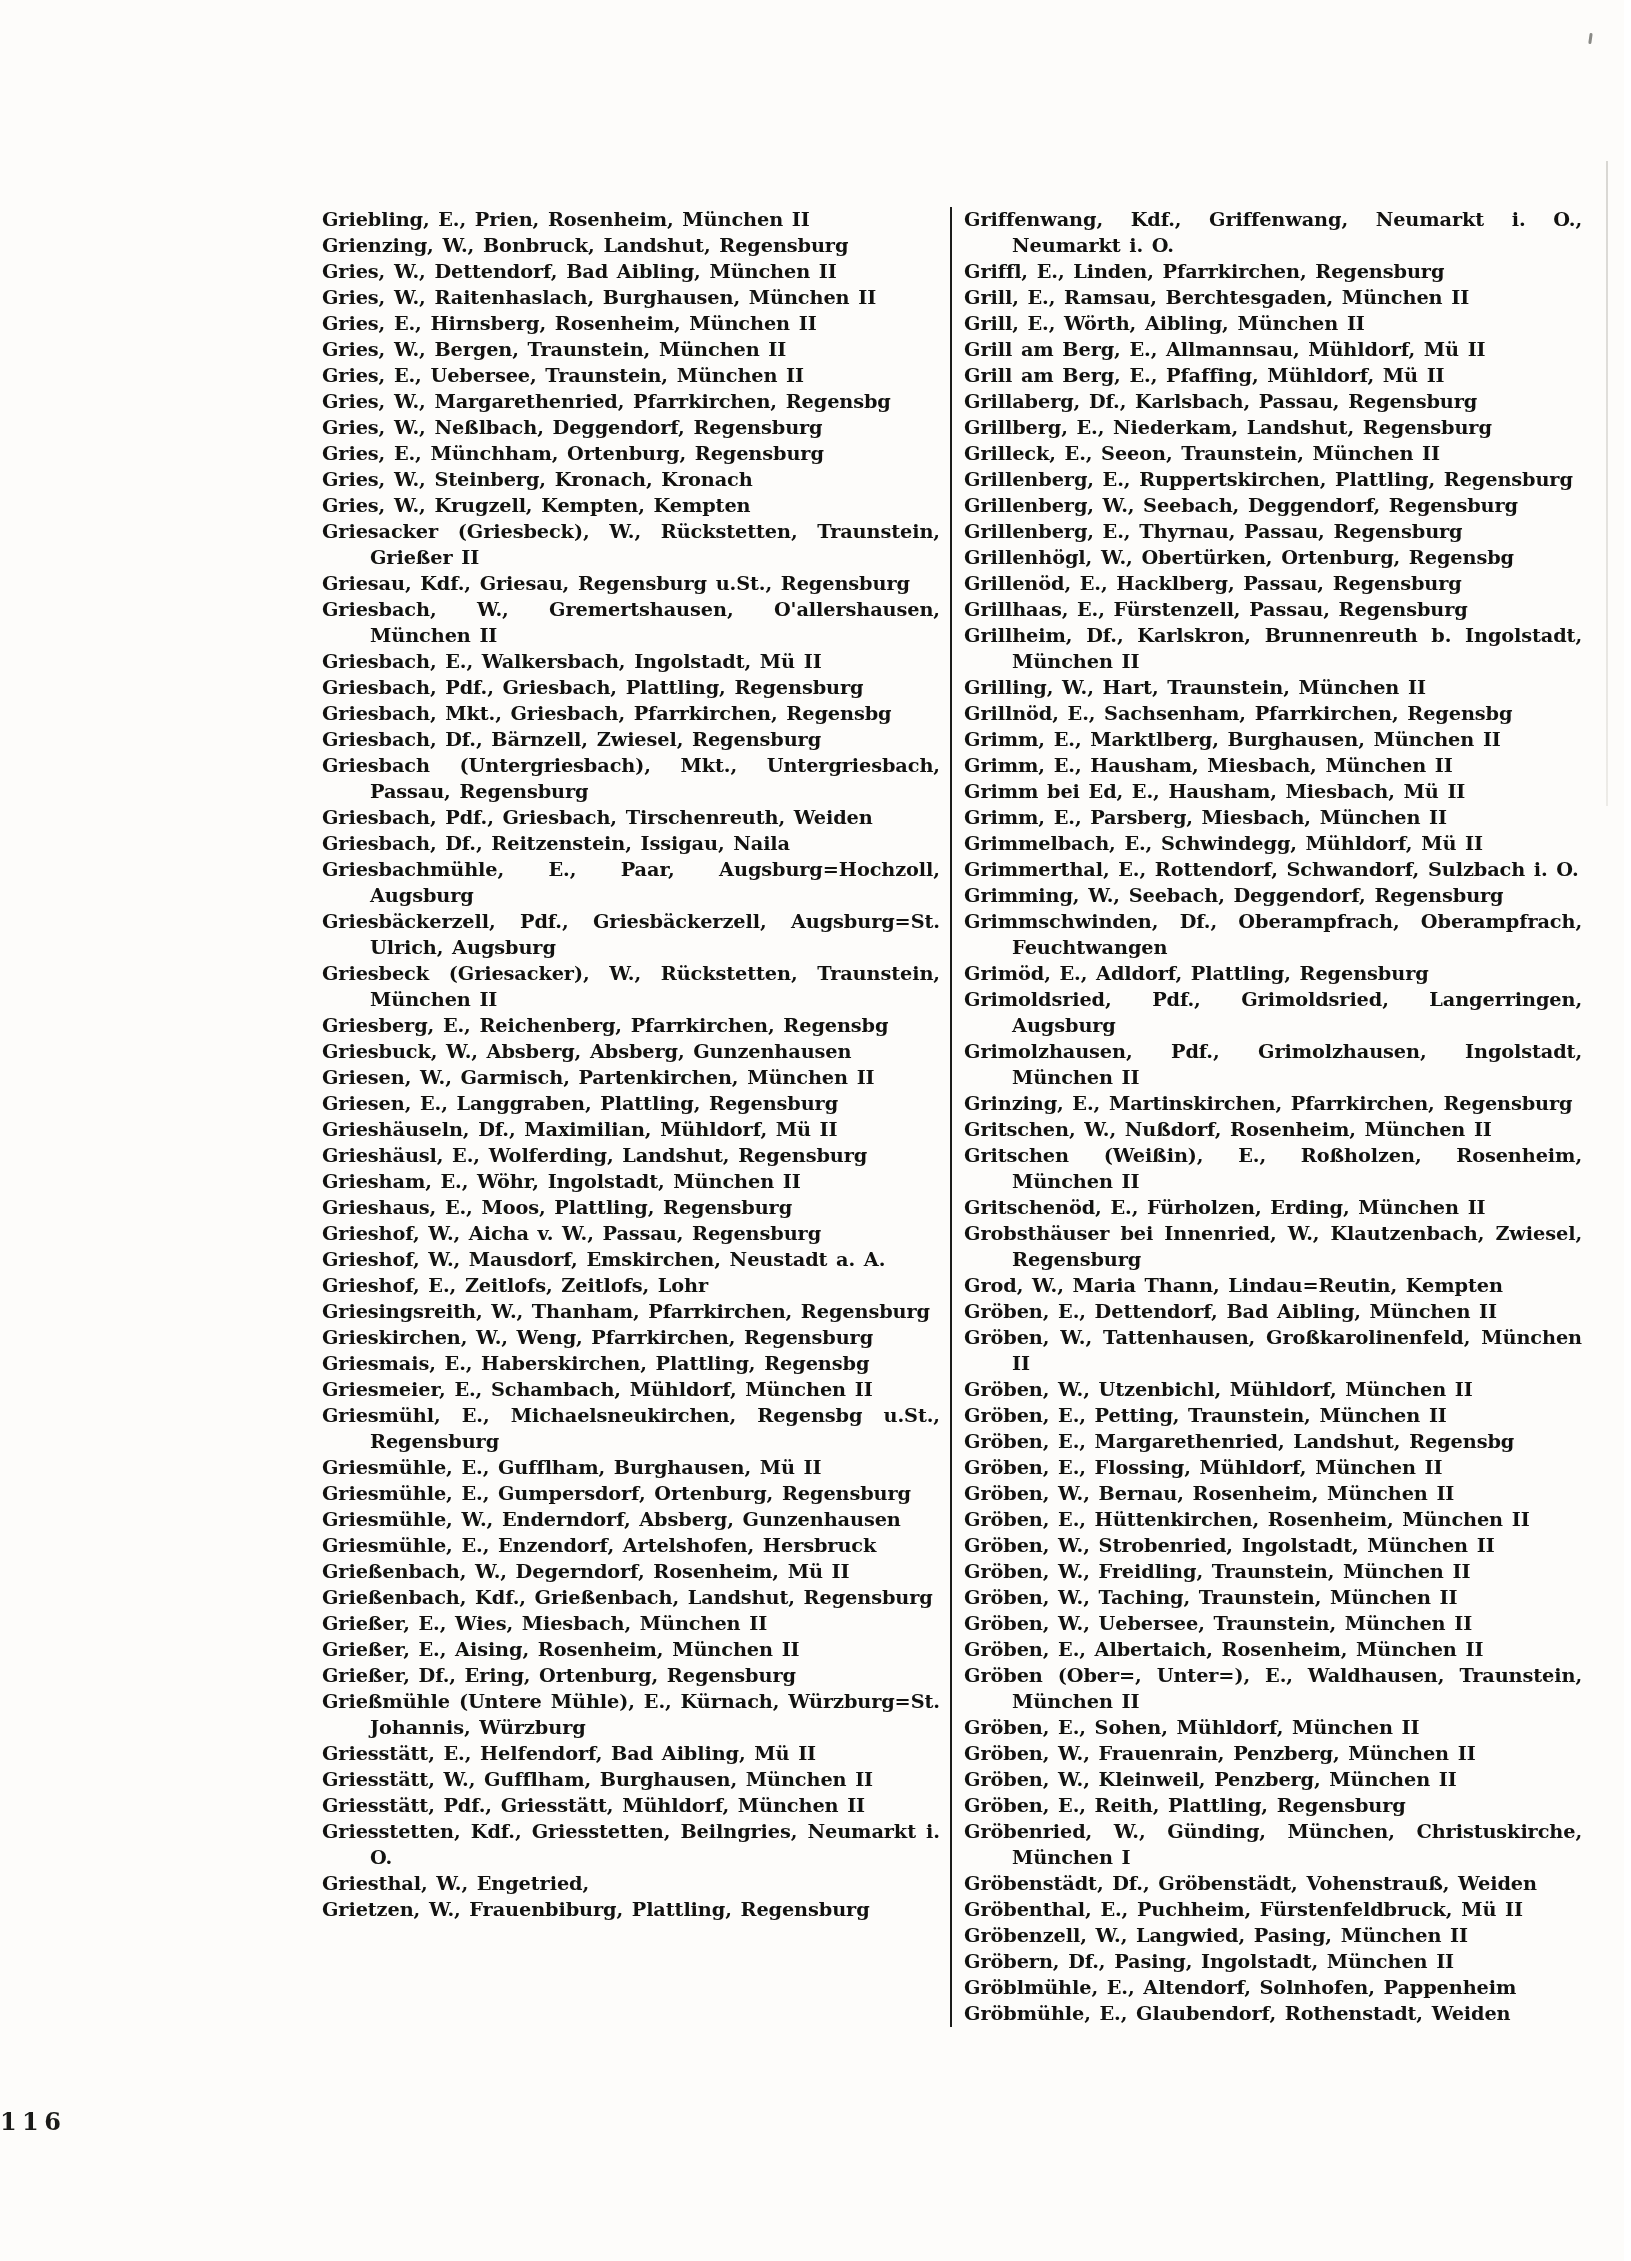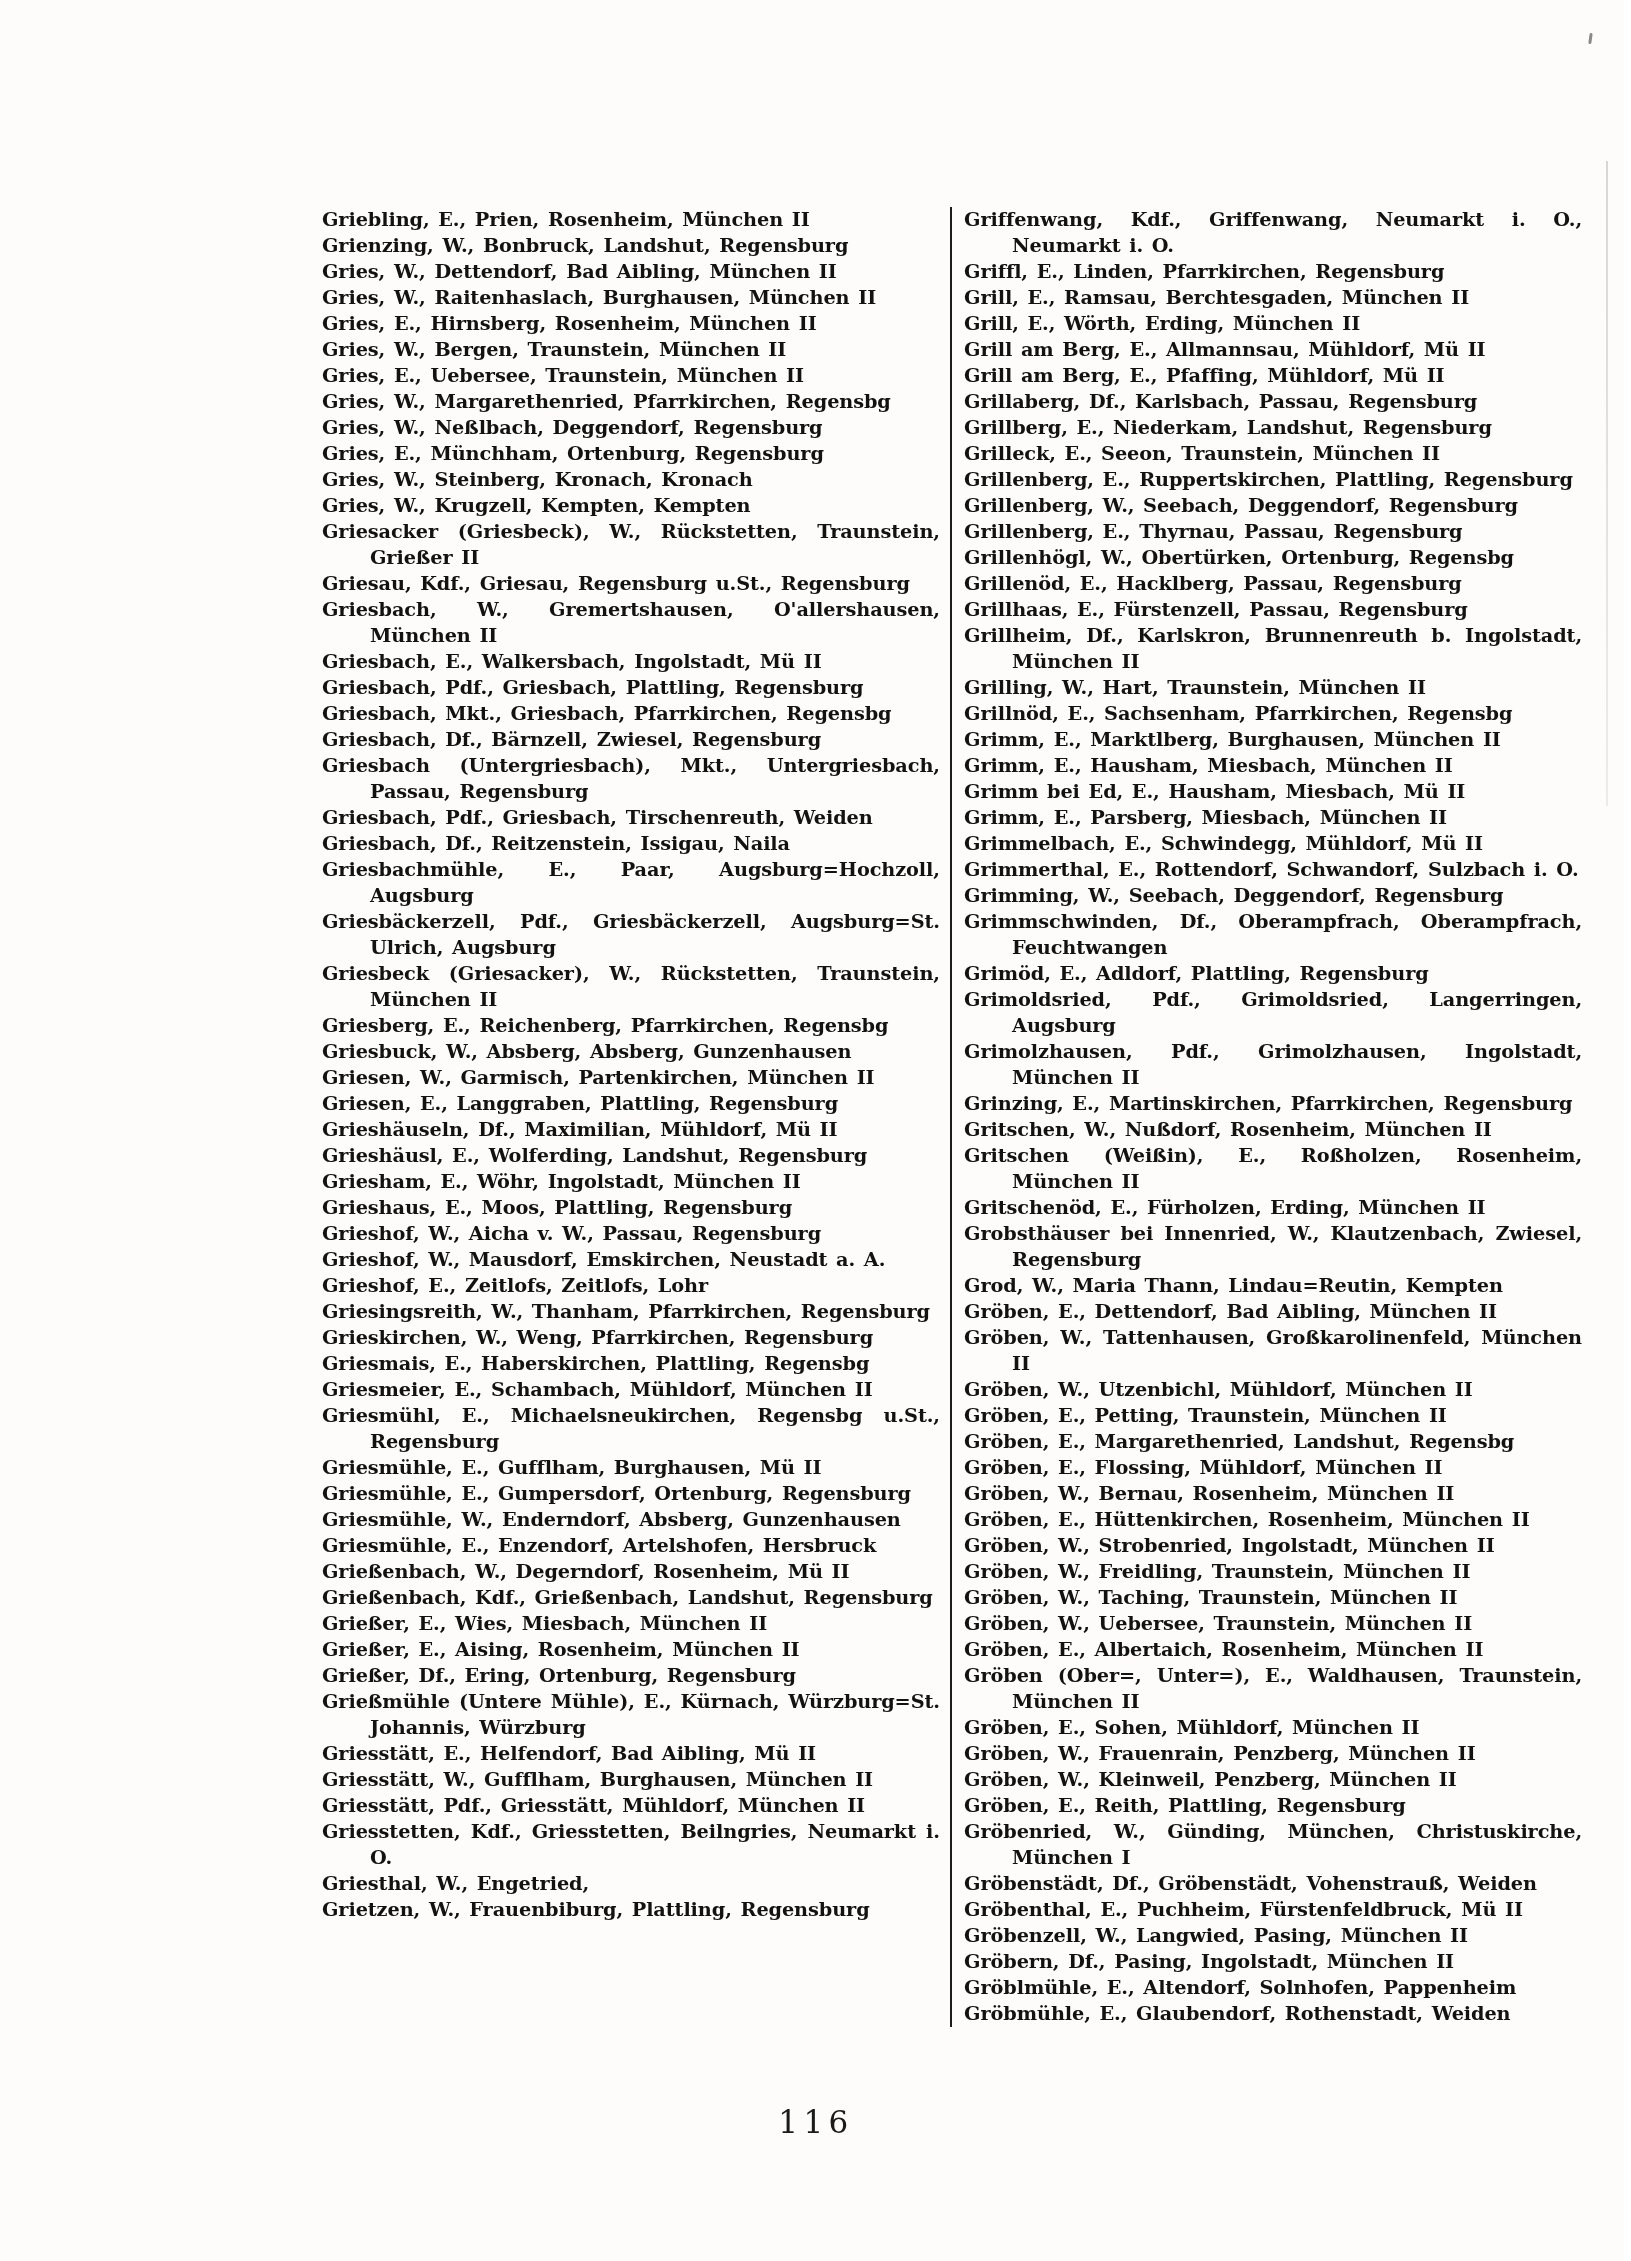--- a/index.html
+++ b/index.html
@@ -42,24 +42,23 @@
     text-align: justify;
     text-align-last: left;
     padding-left: 48px;
     text-indent: -48px;
   }
   .page-number {
     position: absolute;
     top: 2105px;
     left: 0;
     width: 1632px;
-    text-align: center;
-    font-size: 31px;
+    font-size: 24px;
     line-height: 34px;
-    font-weight: normal;
+    font-weight: bold;
     letter-spacing: 5.4px;
     color: #1a1a18;
   }
   .scan-artifact-quote {
     position: absolute;
     left: 1589px;
     top: 33px;
     width: 3.2px;
     height: 10.7px;
     background: #8a8a86;
@@ -142,21 +141,21 @@
         <div class="entry">Griesstätt, Pdf., Griesstätt, Mühldorf, München II</div>
         <div class="entry">Griesstetten, Kdf., Griesstetten, Beilngries, Neumarkt i. O.</div>
         <div class="entry">Griesthal, W., Engetried,</div>
         <div class="entry">Grietzen, W., Frauenbiburg, Plattling, Regensburg</div>
       </div>
     <div class="column-divider"></div>
     <div class="column" id="col-right">
         <div class="entry">Griffenwang, Kdf., Griffenwang, Neumarkt i. O., Neumarkt i. O.</div>
         <div class="entry">Griffl, E., Linden, Pfarrkirchen, Regensburg</div>
         <div class="entry">Grill, E., Ramsau, Berchtesgaden, München II</div>
-        <div class="entry">Grill, E., Wörth, Erding, München II</div>
+        <div class="entry">Grill, E., Wörth, Aibling, München II</div>
         <div class="entry">Grill am Berg, E., Allmannsau, Mühldorf, Mü II</div>
         <div class="entry">Grill am Berg, E., Pfaffing, Mühldorf, Mü II</div>
         <div class="entry">Grillaberg, Df., Karlsbach, Passau, Regensburg</div>
         <div class="entry">Grillberg, E., Niederkam, Landshut, Regensburg</div>
         <div class="entry">Grilleck, E., Seeon, Traunstein, München II</div>
         <div class="entry">Grillenberg, E., Ruppertskirchen, Plattling, Regensburg</div>
         <div class="entry">Grillenberg, W., Seebach, Deggendorf, Regensburg</div>
         <div class="entry">Grillenberg, E., Thyrnau, Passau, Regensburg</div>
         <div class="entry">Grillenhögl, W., Obertürken, Ortenburg, Regensbg</div>
         <div class="entry">Grillenöd, E., Hacklberg, Passau, Regensburg</div>

